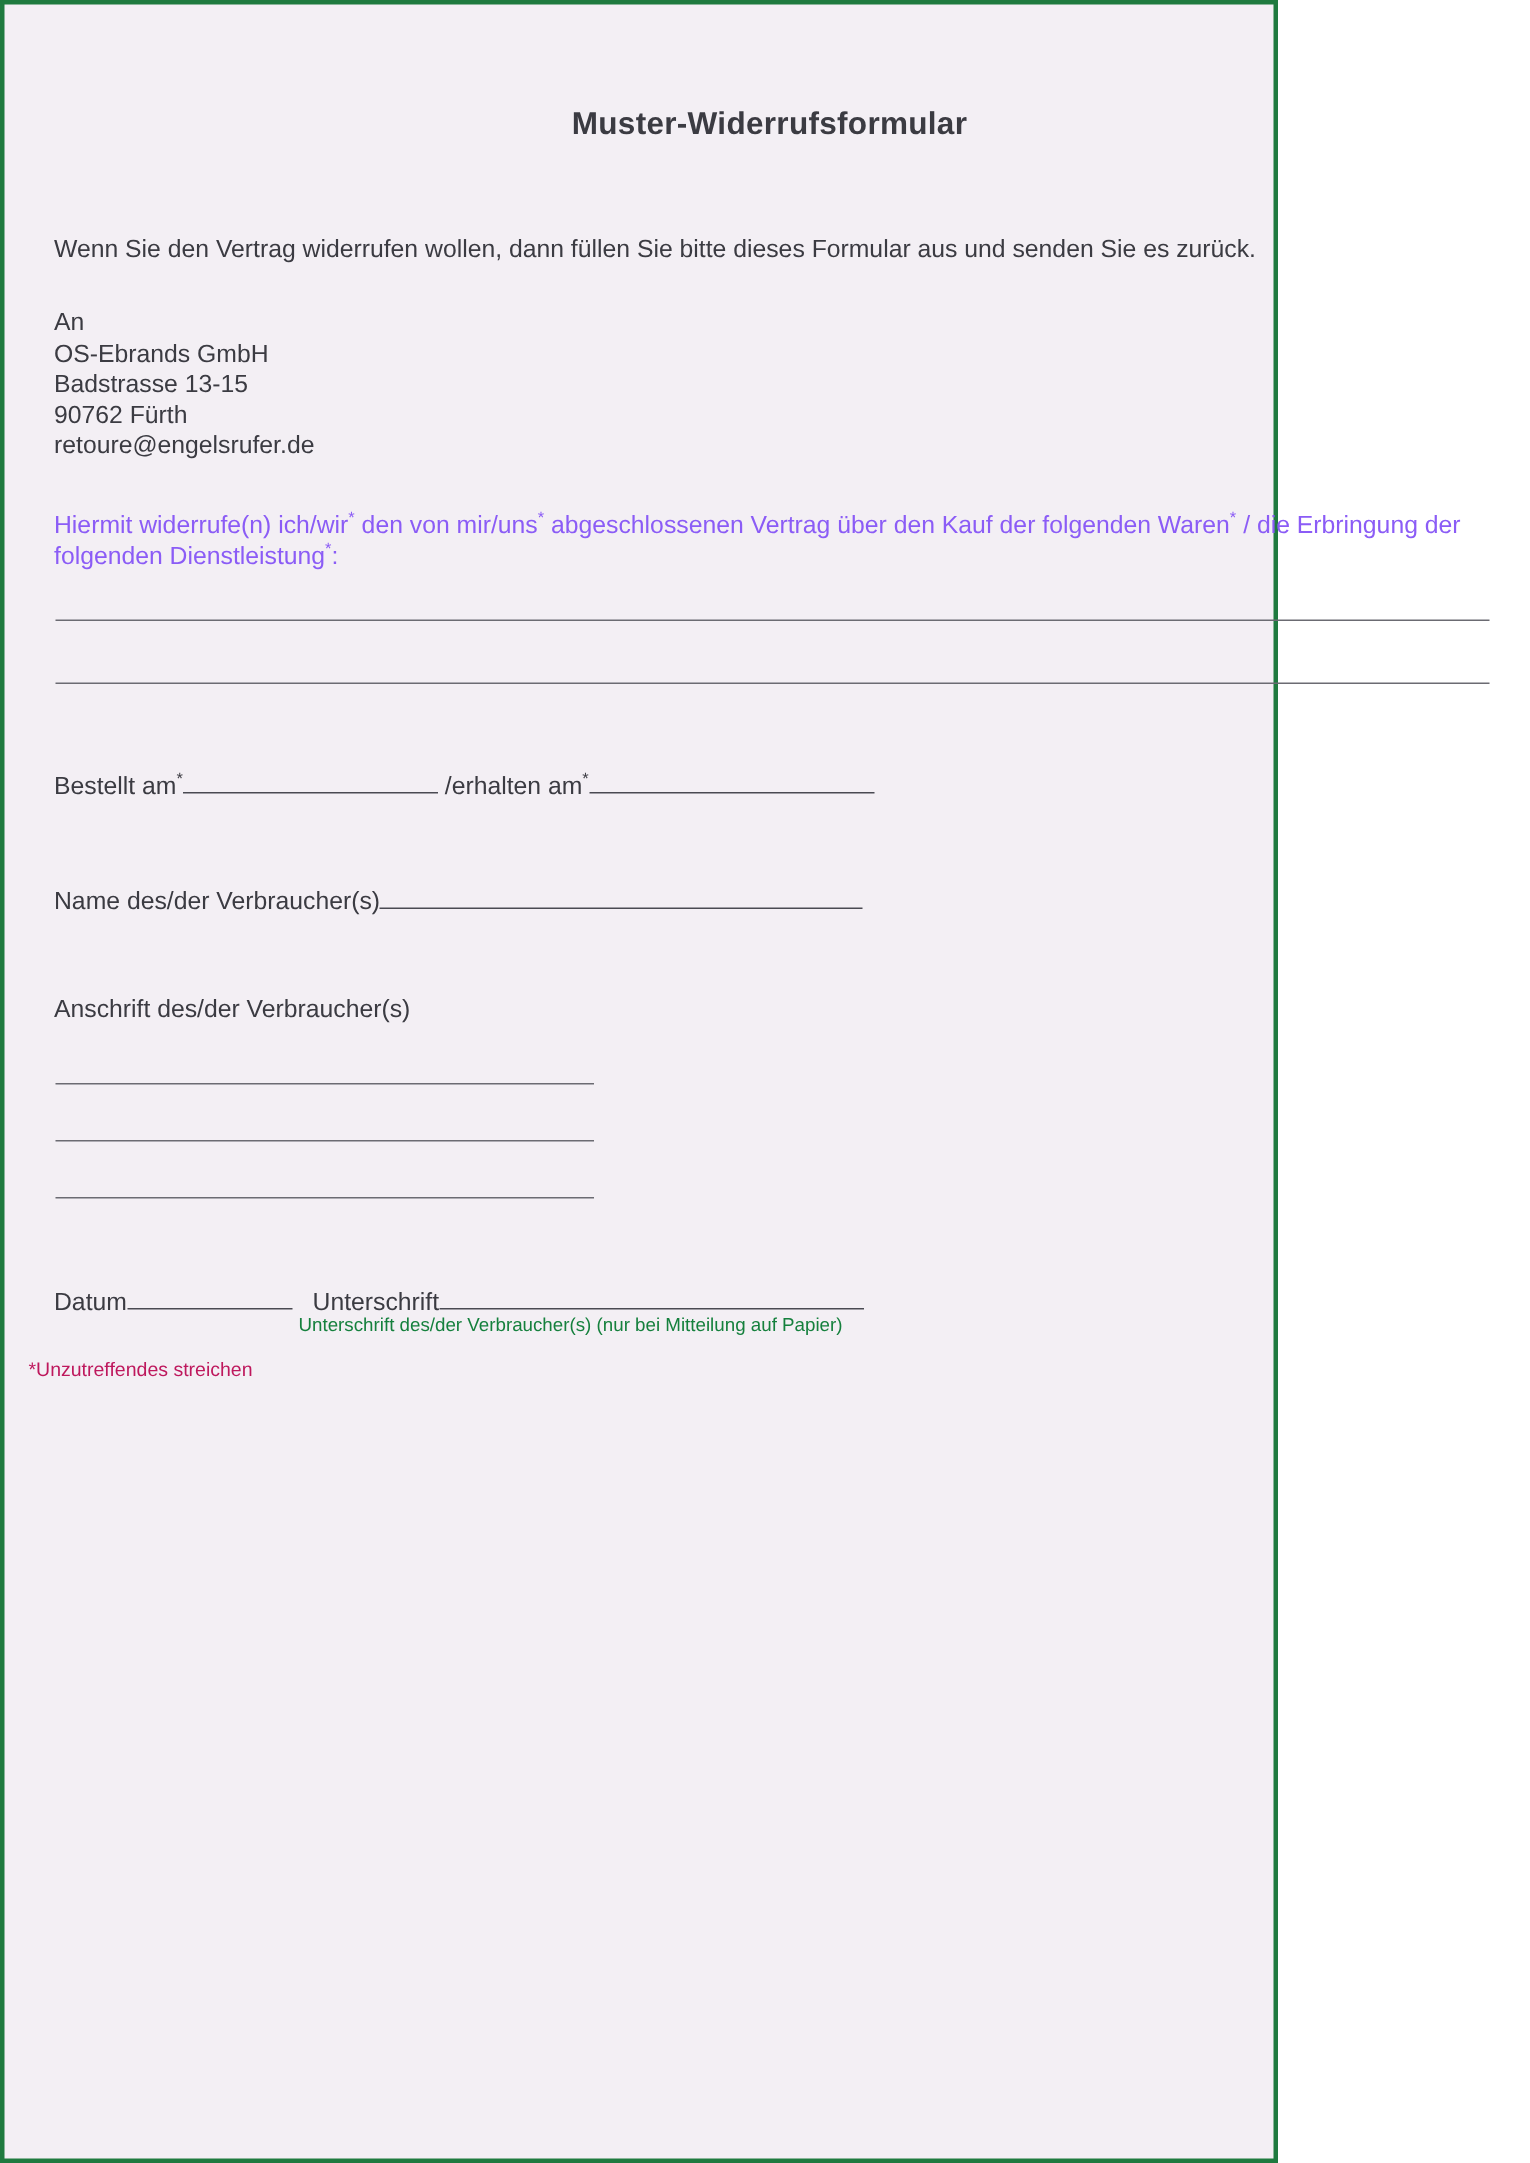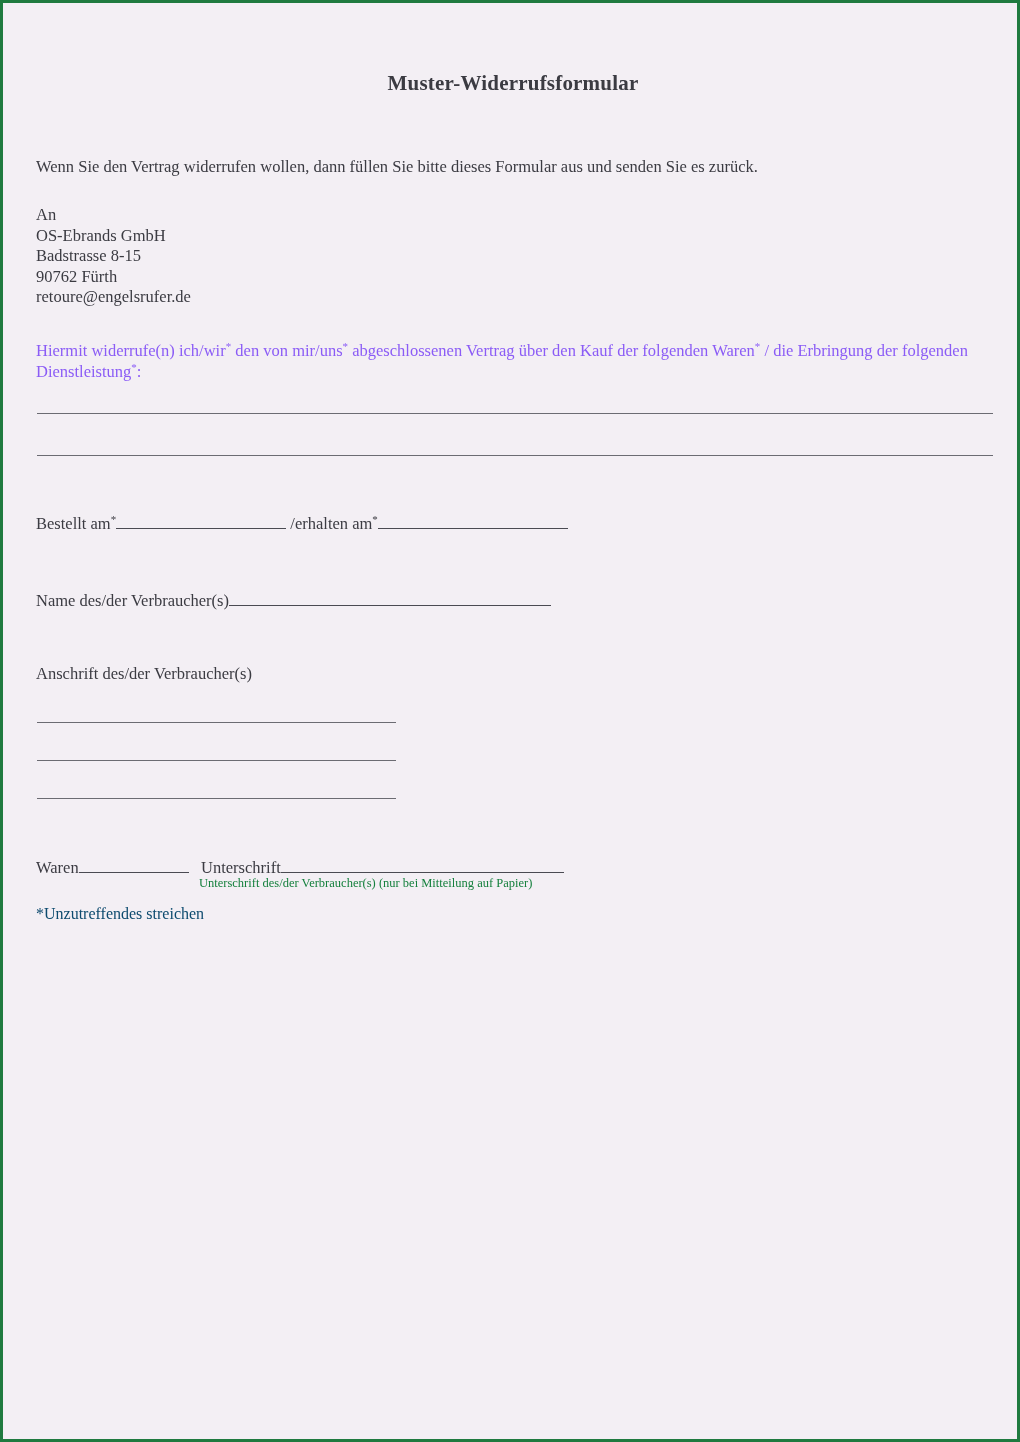--- a/index.html
+++ b/index.html
@@ -8,26 +8,25 @@
   }
   body {
     width: 1020px;
     height: 1442px;
     background: #ffffff;
     font-family: "Liberation Sans", sans-serif;
     overflow: hidden;
   }
   .page {
     position: relative;
-    width: 1020px;
+    width: 852px;
     height: 1442px;
     box-sizing: border-box;
     background: #f3eff4;
     border: 3px solid #1f7a3f;
-    font-family: Liberation Serif, serif;
   }
   .doc-inner {
     position: absolute;
     left: 0;
     top: 0;
     width: 1020px;
     height: 1442px;
   }
   .title {
     position: absolute;
@@ -109,40 +108,40 @@
 
   .sig-note {
     position: absolute;
     left: 196px;
     top: 873px;
     font-size: 12.5px;
     color: #15803d;
   }
   .footnote {
     position: absolute;
-    left: 33px;
+    left: 16px;
     top: 902px;
-    font-size: 16px;
-    color: #0c4a6e;
+    font-size: 13px;
+    color: #be185d;
   }
 </style>
 </head>
 <body>
 
 <div class="page">
   <div class="doc-inner">
 
     <div class="title">Muster-Widerrufsformular</div>
 
     <div class="intro">Wenn Sie den Vertrag widerrufen wollen, dann füllen Sie bitte dieses Formular aus und senden Sie es zurück.</div>
 
     <div class="addr-block">
       <div class="addr-line">An</div>
       <div class="addr-line">OS-Ebrands GmbH</div>
-      <div class="addr-line">Badstrasse 8-15</div>
+      <div class="addr-line">Badstrasse 13-15</div>
       <div class="addr-line">90762 Fürth</div>
       <div class="addr-line">retoure@engelsrufer.de</div>
     </div>
 
     <div class="para">
       <span>Hiermit widerrufe(n) ich/wir</span><sup>*</sup>
       <span>den von mir/uns</span><sup>*</sup>
       <span>abgeschlossenen Vertrag über den Kauf der folgenden Waren</span><sup>*</sup>
       <span>/ die Erbringung der folgenden Dienstleistung</span><sup>*</sup><span>:</span>
     </div>
@@ -161,21 +160,21 @@
 
     <div class="field-row row-anschrift">
       <span>Anschrift des/der Verbraucher(s)</span>
     </div>
 
     <div class="rule rule-a1"></div>
     <div class="rule rule-a2"></div>
     <div class="rule rule-a3"></div>
 
     <div class="field-row row-datum">
-      <span>Waren</span><span class="ul" style="width:110px"></span>
+      <span>Datum</span><span class="ul" style="width:110px"></span>
       &nbsp;&nbsp;<span>Unterschrift</span><span class="ul" style="width:283px"></span>
     </div>
 
     <div class="sig-note">Unterschrift des/der Verbraucher(s) (nur bei Mitteilung auf Papier)</div>
 
     <div class="footnote">*Unzutreffendes streichen</div>
 
   </div>
 </div>
 

